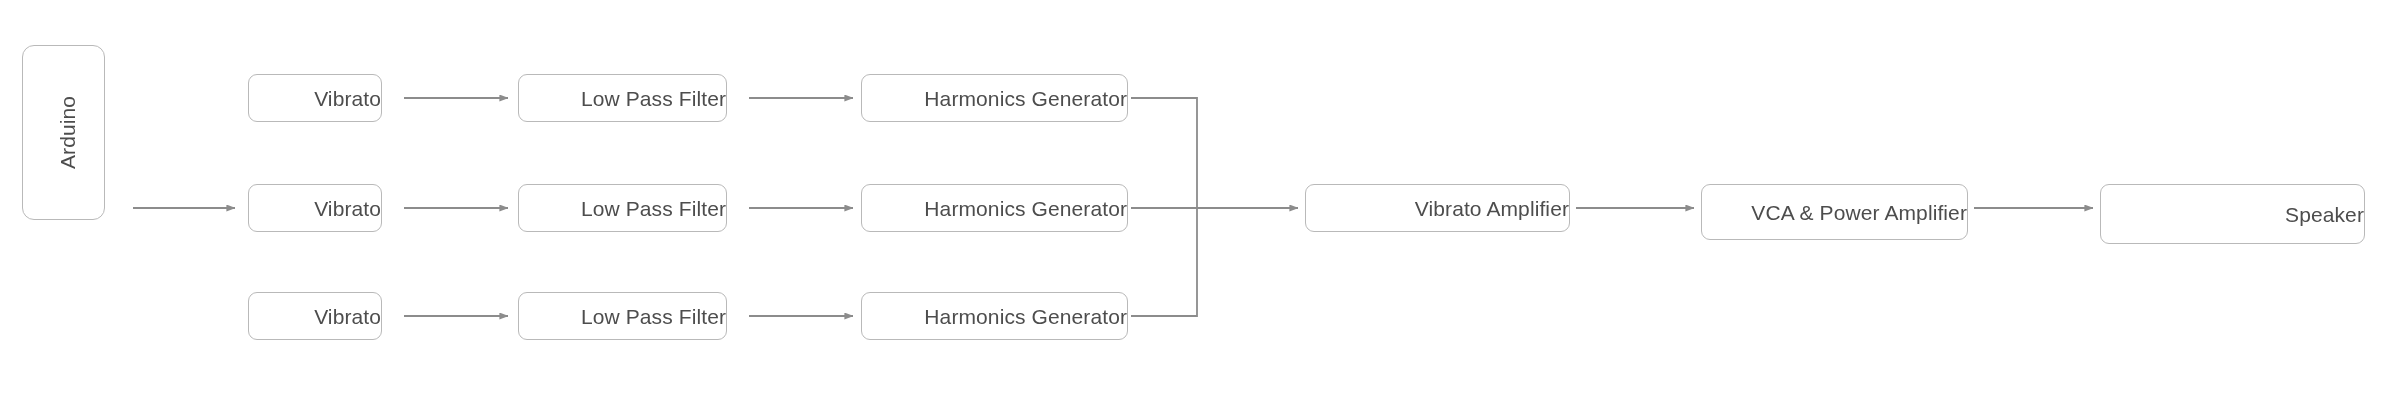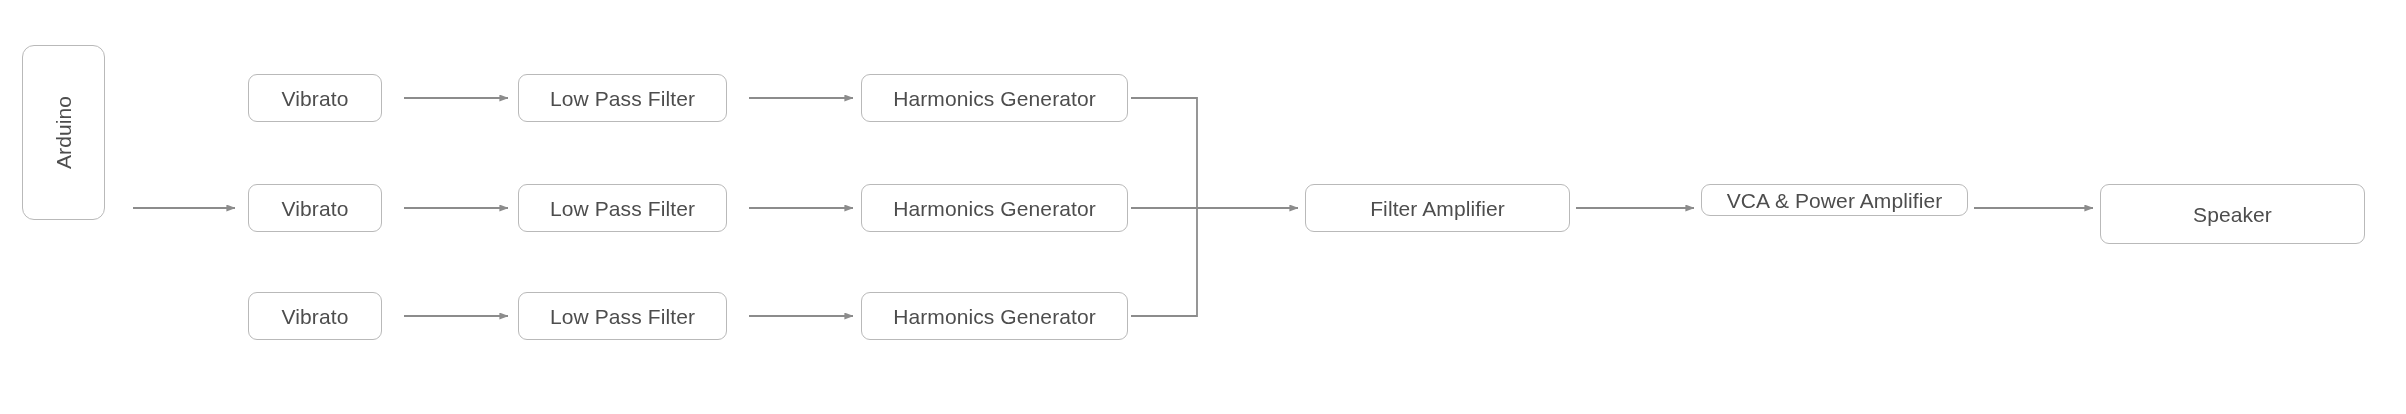--- a/index.html
+++ b/index.html
@@ -30,21 +30,21 @@
   }
   
   .node {
     position: absolute;
     box-sizing: border-box;
     border: 1.4px solid #b9b9b9;
     border-radius: 9px;
     background: #ffffff;
     display: flex;
     align-items: center;
-    justify-content: center;
+    justify-content: flex-end;
     color: #4d4d4d;
     font-size: 21px;
     font-weight: 400;
     letter-spacing: 0.1px;
     white-space: nowrap;
   }
   .node-label {
     display: block;
     line-height: 1;
   }
@@ -119,22 +119,22 @@
     <span class="node-label">Vibrato</span>
   </div>
   <div class="node" style="left:518px; top:292px; width:209px; height:48px;">
     <span class="node-label">Low Pass Filter</span>
   </div>
   <div class="node" style="left:861px; top:292px; width:267px; height:48px;">
     <span class="node-label">Harmonics Generator</span>
   </div>
 
   <div class="node" style="left:1305px; top:184px; width:265px; height:48px;">
-    <span class="node-label">Filter Amplifier</span>
+    <span class="node-label">Vibrato Amplifier</span>
   </div>
-  <div class="node" style="left:1701px; top:184px; width:267px; height:32px;">
+  <div class="node" style="left:1701px; top:184px; width:267px; height:56px;">
     <span class="node-label">VCA &amp; Power Amplifier</span>
   </div>
   <div class="node" style="left:2100px; top:184px; width:265px; height:60px;">
     <span class="node-label">Speaker</span>
   </div>
 
 </div>
 
 </body></html>

